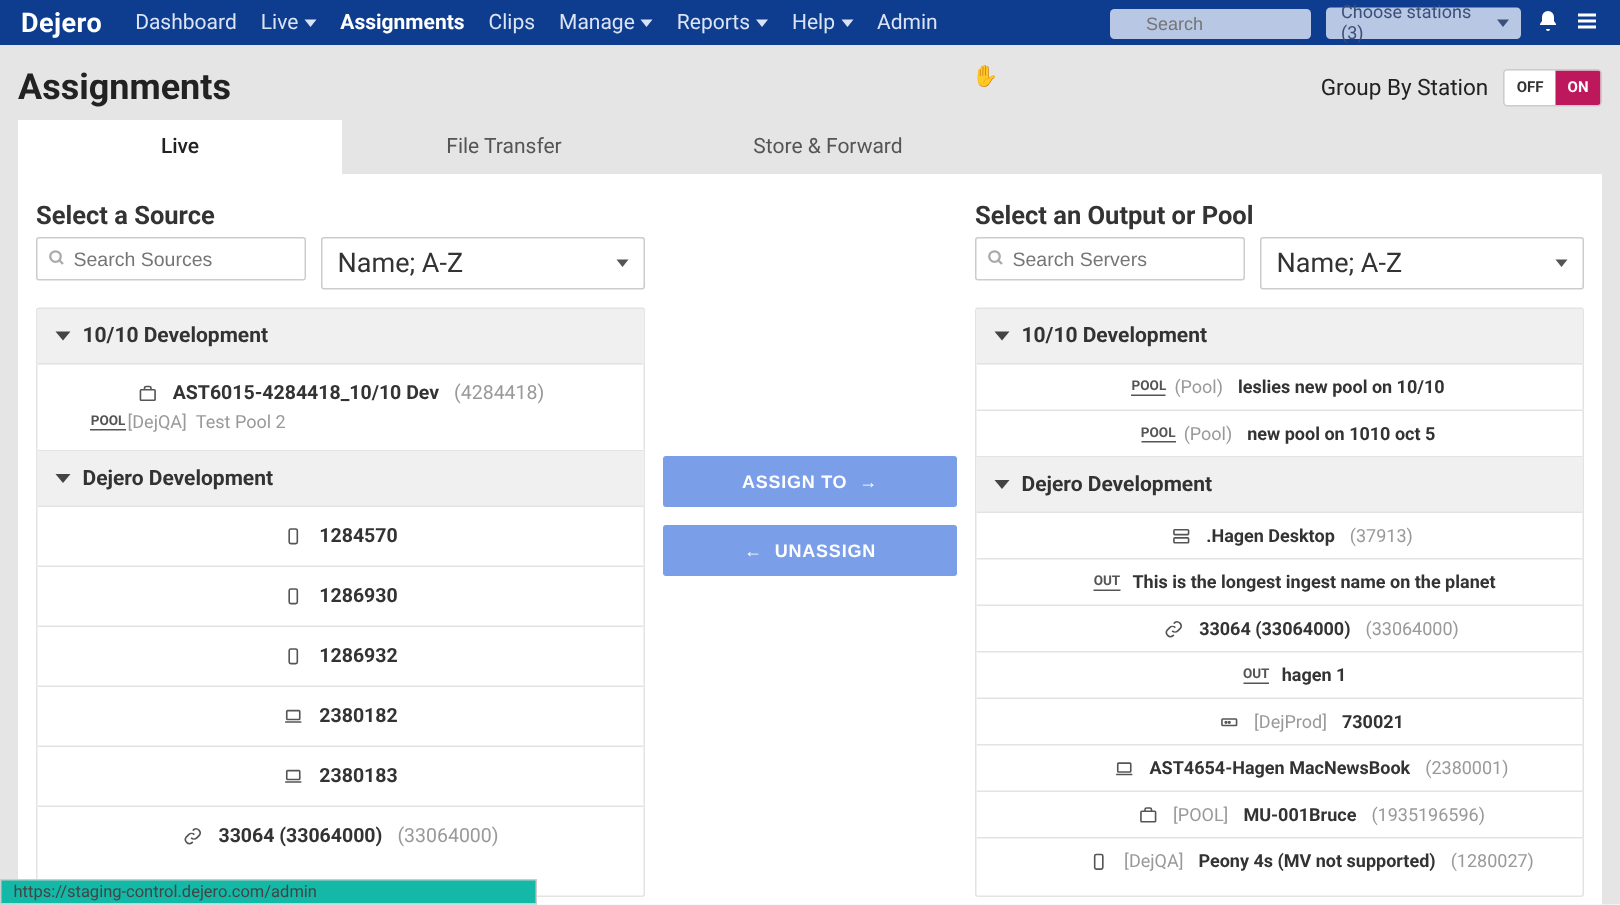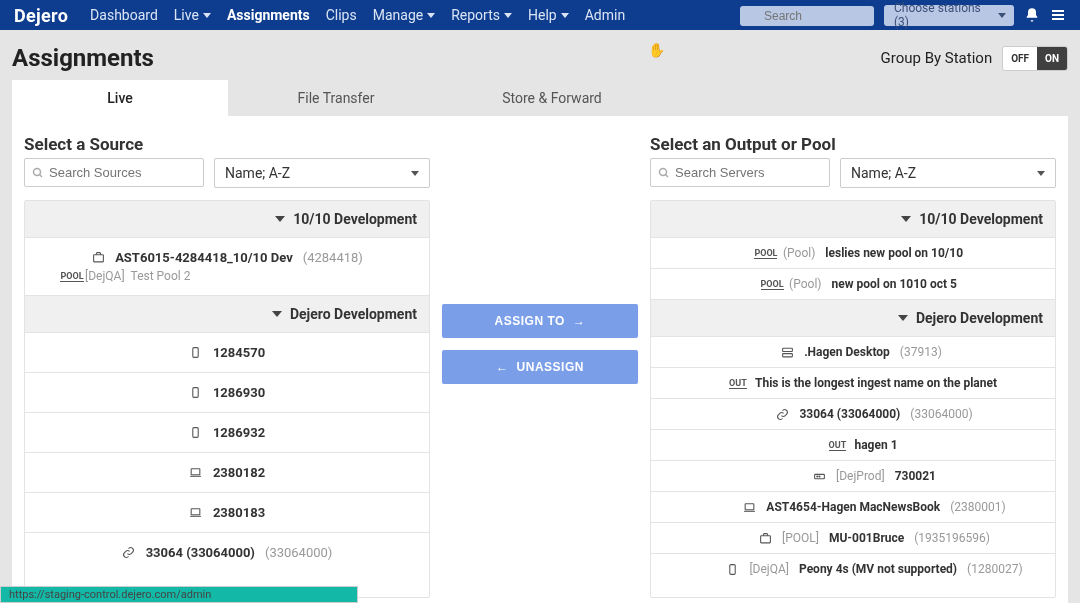--- a/index.html
+++ b/index.html
@@ -20,44 +20,44 @@
   .stations-select .caret-down { position: absolute; right: 8px; border-top-color: #3a4f7a; }
   .bell-icon, .burger-icon { color: #fff; cursor: pointer; }
   
   
   .page-header { padding: 14px 12px 8px; display: flex; align-items: center; }
   .page-title { font-size: 24px; font-weight: 700; color: #222; }
   .header-spacer { flex: 1; }
   .group-label { font-size: 15px; color: #222; margin-right: 10px; }
   .toggle-group { display: flex; border: 1px solid #ccc; border-radius: 3px; overflow: hidden; }
   .toggle-btn { padding: 6px 8px; font-size: 10px; font-weight: 700; cursor: pointer; background: #fff; }
-  .toggle-btn.on { background: #404040; color: #fff; }
+  .toggle-btn.on { background: #be185d; color: #fff; }
   
   
   .tabs { display: flex; padding-left: 12px; }
   .tab { padding: 10px 30px; font-size: 14px; color: #555; cursor: pointer; text-align: center; }
   .tab.active { background: #fff; color: #222; font-weight: 500; }
   .tabs .tab:nth-child(1){ width: 216px;}
   .tabs .tab:nth-child(2){ width: 216px;}
   .tabs .tab:nth-child(3){ width: 216px;}
 
   
   .content { background: #fff; margin: 0 12px; padding: 18px 12px; display: flex; gap: 10px; height: 500px; overflow: hidden; }
   .col { flex: 1; display: flex; flex-direction: column; }
   .col.middle { flex: 0 0 200px; display: flex; flex-direction: column; justify-content: flex-start; padding-top: 170px; gap: 12px; align-items: center; }
   .section-title { font-size: 17px; font-weight: 700; margin-bottom: 4px; }
   .controls-row { display: flex; gap: 10px; margin-bottom: 12px; }
   .search-input-wrap { position: relative; flex: 0 0 180px; }
   .search-input-wrap .sicon { position: absolute; left: 8px; top: 8px; color: #aaa; }
   .search-input { width: 100%; border: 1px solid #ccc; padding: 6px 8px 6px 24px; font-size: 13px; border-radius: 2px; background: #fff; }
-  .sort-select { flex: 1; border: 1px solid #ccc; padding: 6px 24px 6px 10px; font-size: 14px; border-radius: 2px; background: #fff; position: relative; cursor: pointer; display: flex; align-items: center; }
+  .sort-select { flex: 1; border: 1px solid #ccc; padding: 6px 24px 6px 10px; font-size: 18px; border-radius: 2px; background: #fff; position: relative; cursor: pointer; display: flex; align-items: center; }
   .sort-select .caret-down { position: absolute; right: 10px; border-top-color: #555; }
   
   .list { border: 1px solid #e3e3e3; border-radius: 2px; overflow-y: auto; flex: 1; }
-  .group-header { background: #f0f0f0; padding: 10px 12px; display: flex; align-items: center; gap: 8px; font-weight: 700; font-size: 14px; cursor: pointer; border-bottom: 1px solid #e3e3e3; justify-content: flex-end; }
+  .group-header { background: #f0f0f0; padding: 10px 12px; display: flex; align-items: center; gap: 8px; font-weight: 700; font-size: 14px; cursor: pointer; border-bottom: 1px solid #e3e3e3; }
   .chevron { width: 0; height: 0; border-left: 5px solid transparent; border-right: 5px solid transparent; border-top: 6px solid #444; }
   
   .item { padding: 12px 12px; border-bottom: 1px solid #e3e3e3; font-size: 13px; cursor: pointer; }
   .item:last-child{ border-bottom: none; }
   .item-row { display: flex; align-items: center; gap: 10px; justify-content: center; }
   .item .sub { color: #888; font-size: 12px; margin-left: 28px; margin-top: 4px; display: flex; gap: 6px; align-items: center;}
   .muted { color: #999; }
   .dense .item { padding: 8px 12px 8px 28px; font-size: 12px; }
   .indent-1{ padding-left: 34px !important;}
   .indent-2{ padding-left: 54px !important;}

